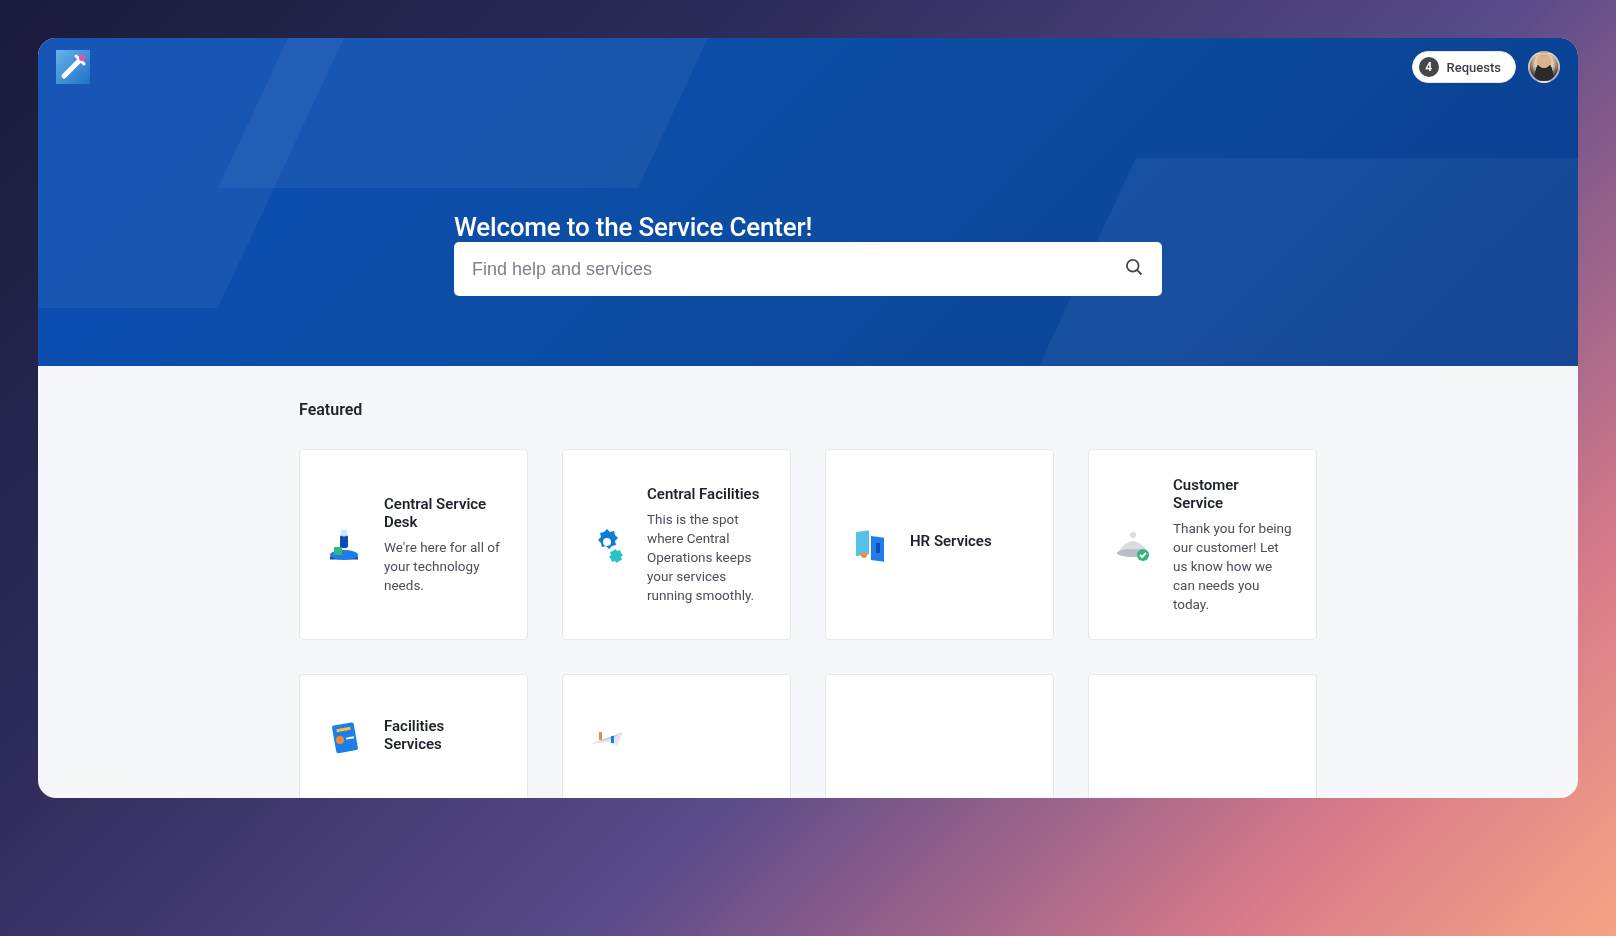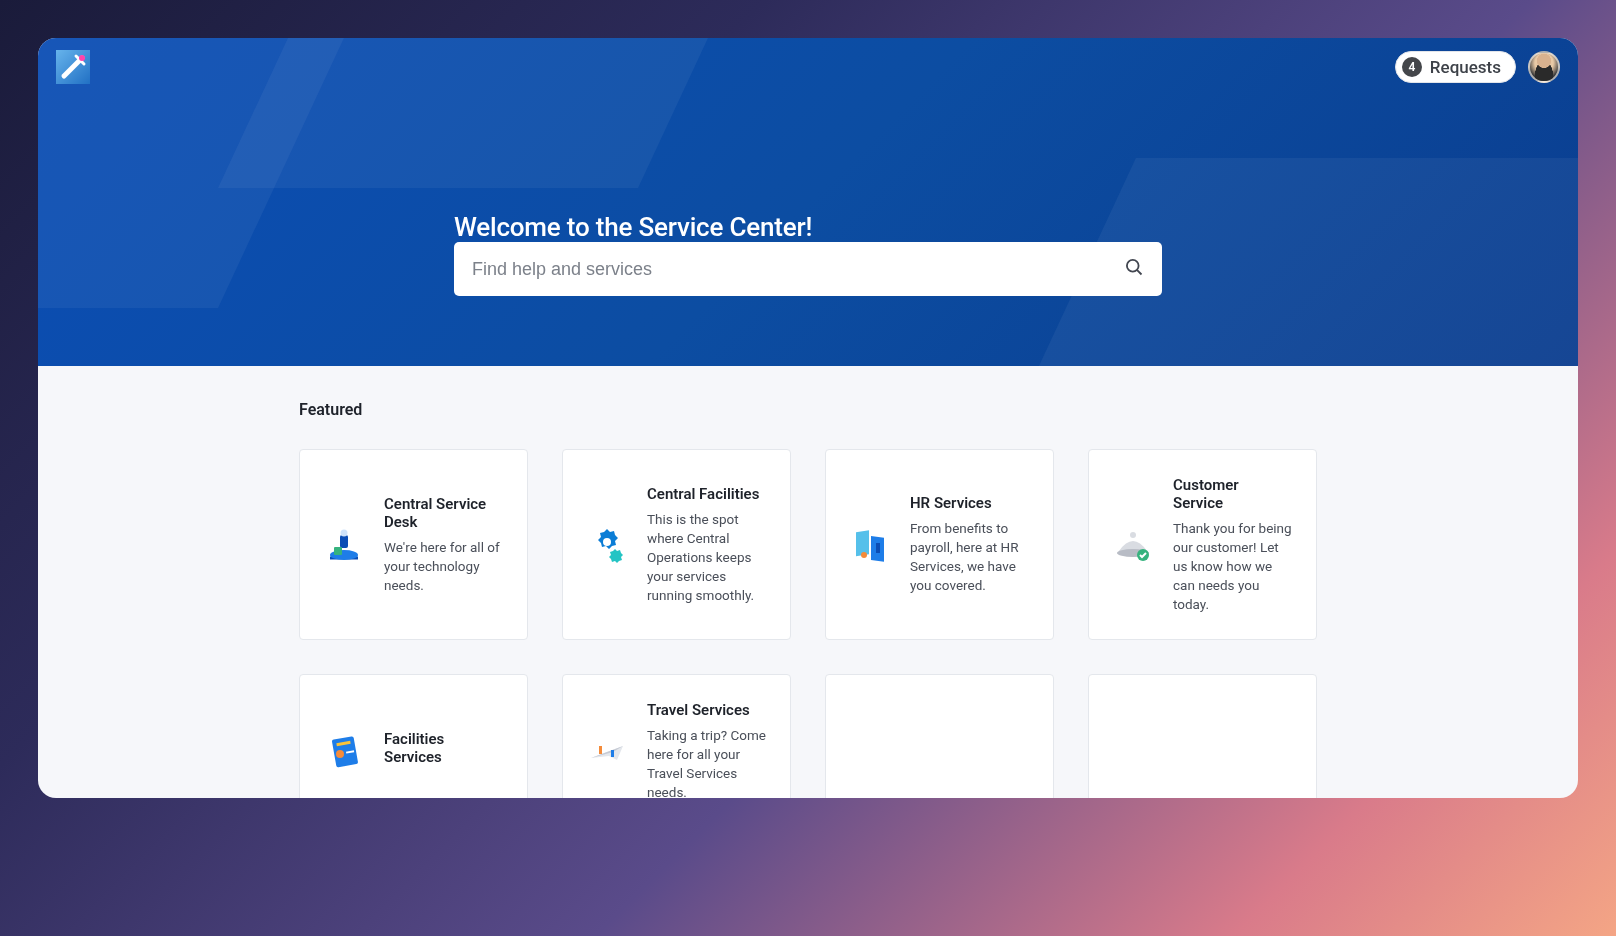--- a/index.html
+++ b/index.html
@@ -54,21 +54,21 @@
       display: flex; align-items: center; gap: 8px;
       cursor: pointer;
       border: 1px solid #e2e5ea;
     }
     .requests-count {
       background: #44464a; color: #fff;
       border-radius: 999px; min-width: 20px; height: 20px;
       display: inline-flex; align-items: center; justify-content: center;
       font-size: 12px; font-weight: 600; padding: 0 6px;
     }
-    .requests-label { color: #3d4148; font-size: 17px; font-weight: 500; }
+    .requests-label { color: #3d4148; font-size: 13px; font-weight: 500; }
     .avatar {
       width: 32px; height: 32px; border-radius: 50%;
       background: radial-gradient(circle at 50% 35%, #e8c9a6 0 40%, #3b3b3b 70%);
       border: 2px solid rgba(255,255,255,0.6);
       cursor: pointer;
       overflow: hidden;
       position: relative;
     }
     .avatar::after {
       content: ""; position: absolute; inset: 0;
@@ -215,21 +215,20 @@
         <div class="card-icon">
           <svg viewBox="0 0 40 40">
               <rect x="6" y="8" width="13" height="24" fill="#55c0ea" transform="skewY(-8)"></rect>
               <rect x="21" y="8" width="13" height="24" fill="#1e7de8" transform="skewY(8)"></rect>
               <circle cx="14" cy="30" r="3" fill="#f48b3a"></circle>
               <rect x="26" y="18" width="4" height="10" fill="#0b4db5"></rect>
             </svg>
         </div>
         <div class="card-body">
           <div class="card-title">HR Services</div>
-          <div class="card-desc">From benefits to payroll, here at HR Services, we have you covered.</div>
         </div>
       </div>
 
       <div class="card">
         <div class="card-icon">
           <svg viewBox="0 0 40 40">
               <path d="M6 26 Q20 6 34 26 Z" fill="#d9dce2"></path>
               <ellipse cx="20" cy="28" rx="16" ry="4" fill="#b8bcc5"></ellipse>
               <circle cx="20" cy="10" r="3" fill="#d9dce2"></circle>
               <circle cx="30" cy="30" r="6" fill="#36b37e"></circle>
@@ -258,24 +257,20 @@
 
       <div class="card">
         <div class="card-icon">
           <svg viewBox="0 0 40 40">
               <path d="M4 26 L36 14 L30 28 L22 24 Z" fill="#e4e7ec"></path>
               <path d="M4 26 L36 14 L26 20 Z" fill="#c5cad4"></path>
               <rect x="12" y="14" width="3" height="8" fill="#f48b3a"></rect>
               <rect x="24" y="18" width="3" height="7" fill="#1e7de8"></rect>
             </svg>
         </div>
-        <div class="card-body">
-          <div class="card-title">Travel Services</div>
-          <div class="card-desc">Taking a trip? Come here for all your Travel Services needs.</div>
-        </div>
       </div>
 
       <div class="card" style="min-height:20px; padding:10px;"></div>
       <div class="card" style="min-height:20px; padding:10px;"></div>
       <div class="card" style="min-height:20px; padding:10px;"></div>
 
     </div>
   </div>
 </div>
 

